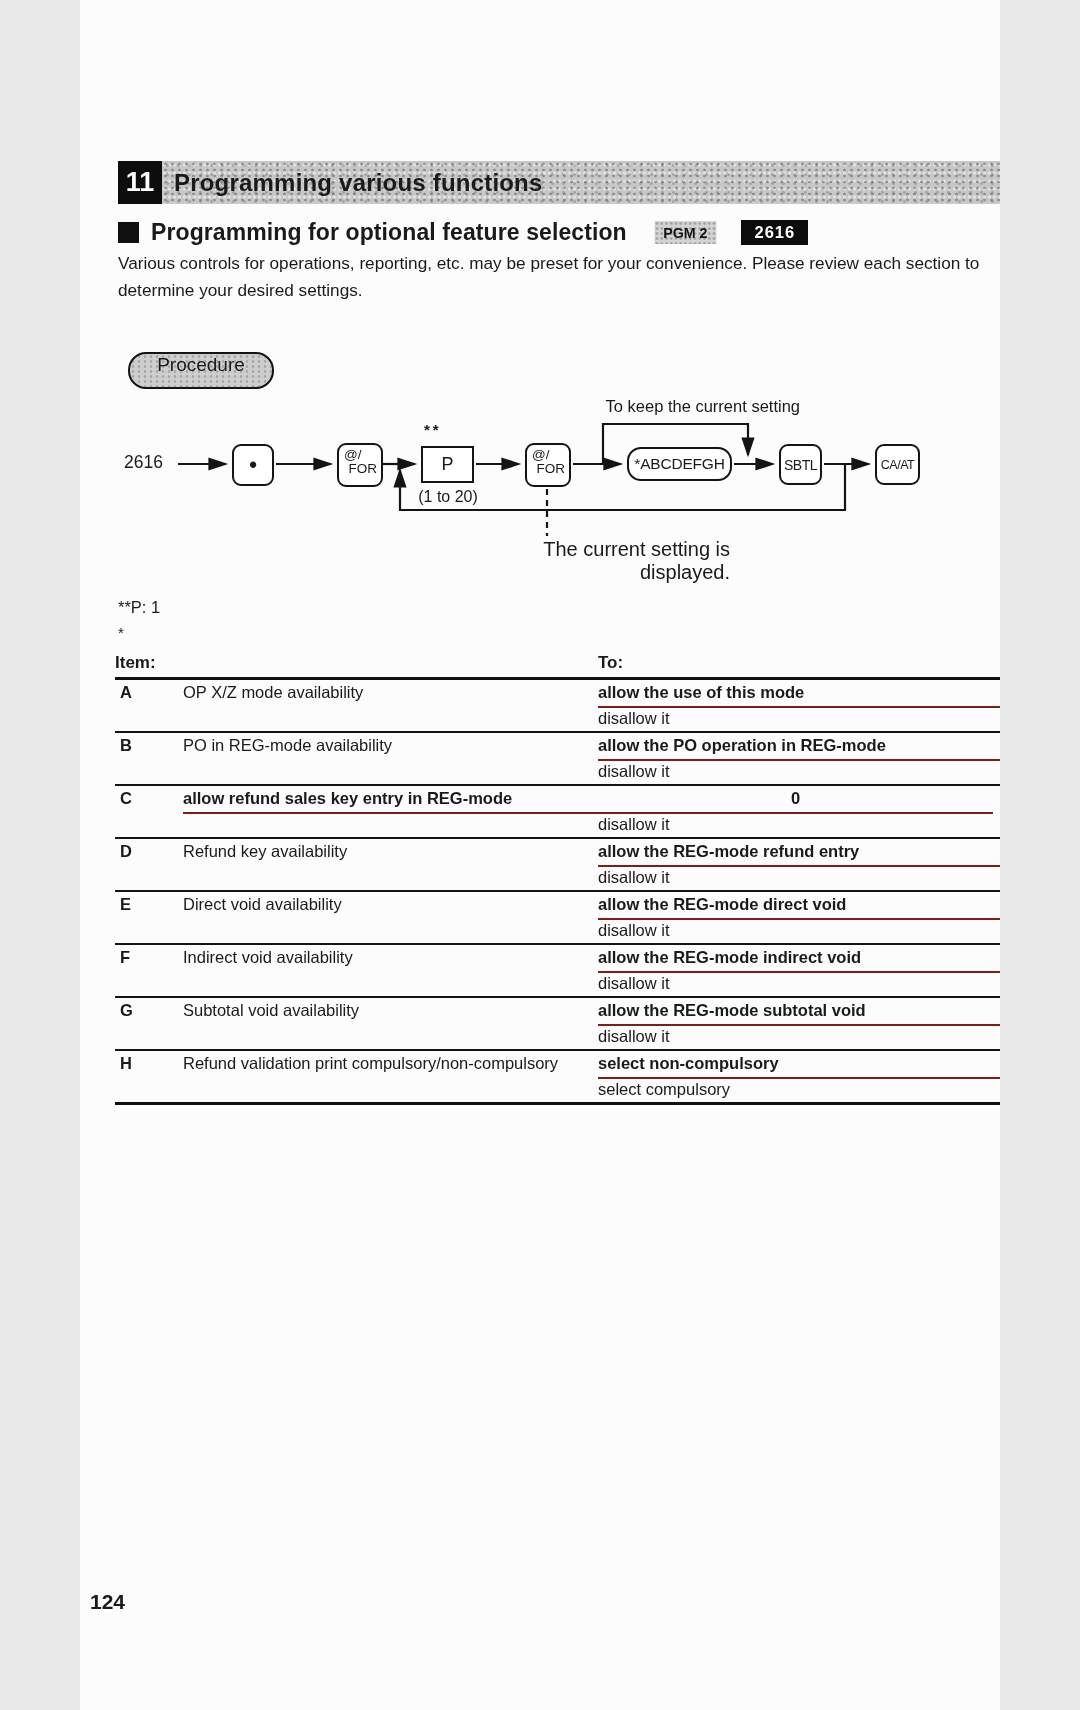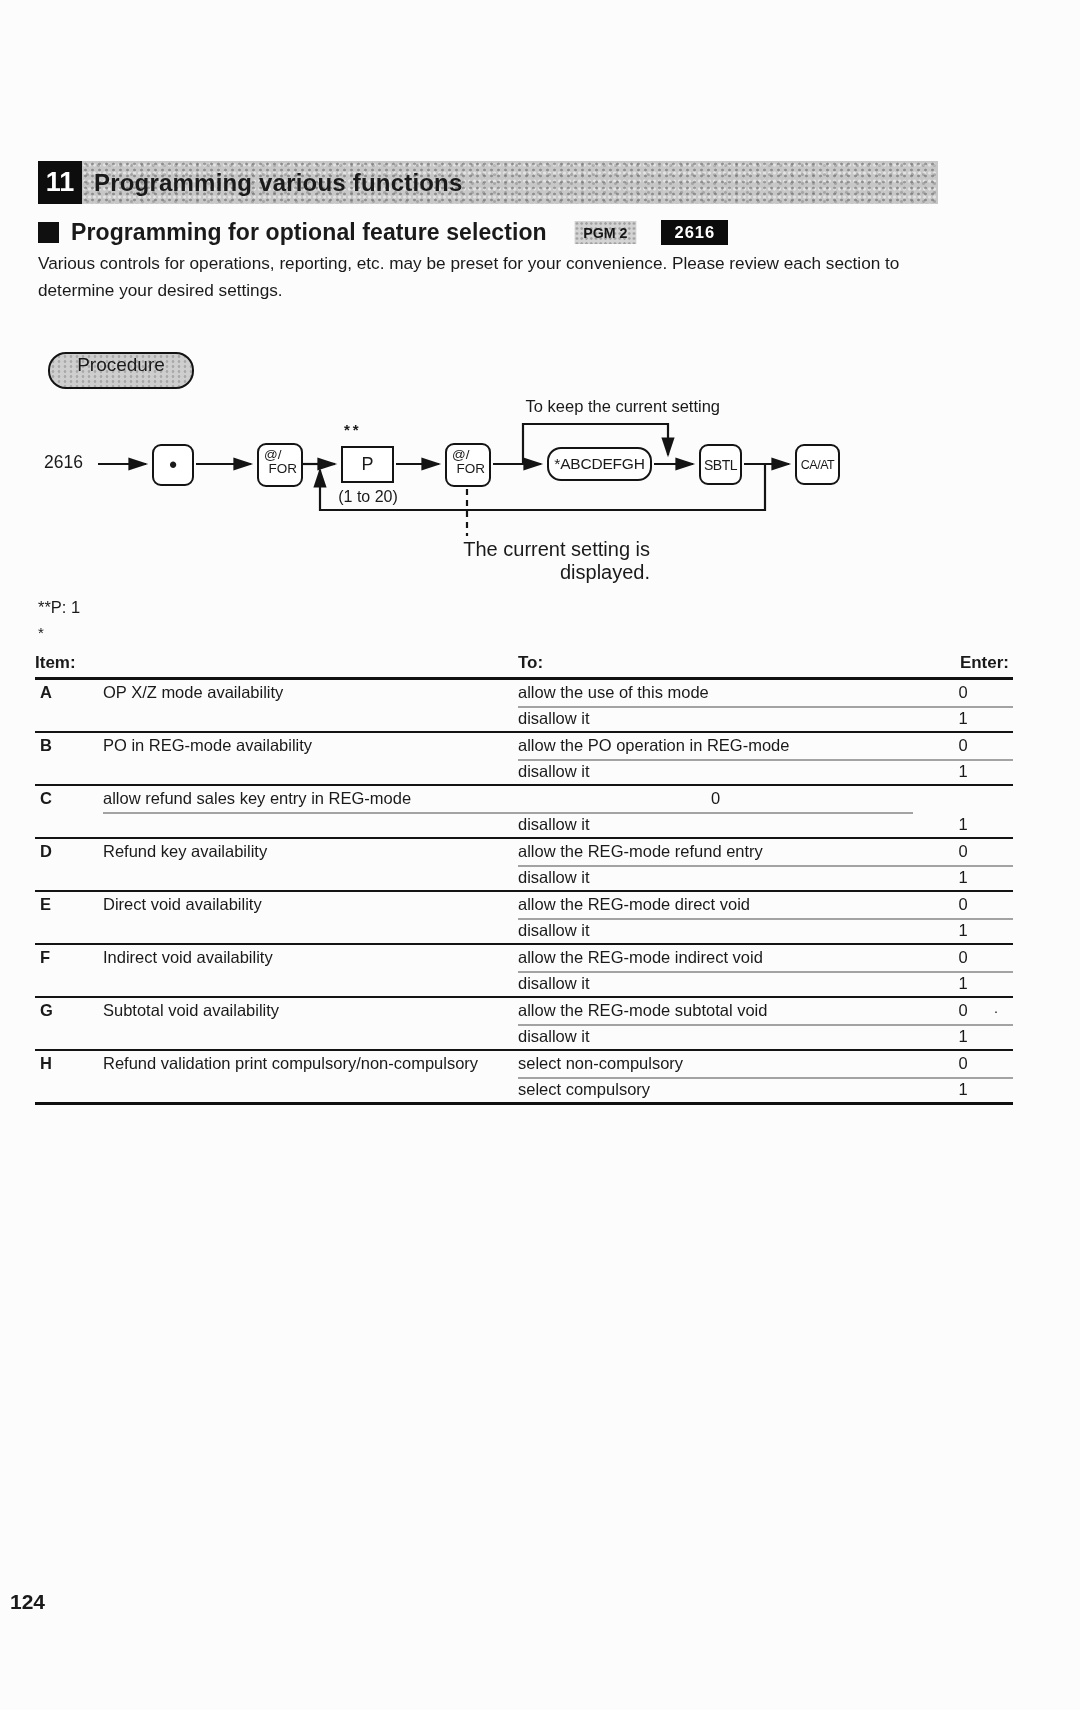--- a/index.html
+++ b/index.html
@@ -1,17 +1,17 @@
 <!DOCTYPE html>
 <html><head>
 <meta charset="utf-8">
 <style>
   html,body{margin:0;padding:0;background:#e8e8e8;}
   .page{
-    position:relative;width:1080px;height:1710px;margin:0 auto;
+    position:relative;width:920px;height:1710px;margin:0 auto;
     background:#fcfcfc;color:#1a1a1a;
     font-family:"Liberation Sans","DejaVu Sans",sans-serif;
     overflow:hidden;
   }
   .abs{position:absolute;}
 
   
   .chapter-band{
     left:38px;top:161px;width:900px;height:43px;display:flex;align-items:stretch;
   }
@@ -84,21 +84,21 @@
 
   
   .ftable{left:35px;top:652px;width:978px;font-size:16.5px;}
   .thead{display:grid;grid-template-columns:483px 1fr 100px;height:25px;line-height:22px;
     font-weight:bold;font-size:17px;border-bottom:3.2px solid #121212;}
   .h-enter{text-align:right;padding-right:4px;}
   .subrow{display:grid;grid-template-columns:68px 415px 1fr 100px;height:25.5px;line-height:25.5px;}
   .c-item{font-weight:bold;padding-left:5px;}
   .c-label{}
   .c-to,.c-enter{box-sizing:border-box;}
-  .subrow.underlined .c-to,.subrow.underlined .c-enter{border-bottom:2px solid #a3a3a3;}
+  .subrow.underlined .c-to,.subrow.underlined .c-enter{border-bottom:2px solid #7f1d1d;font-weight:bold;}
   .c-enter{text-align:center;position:relative;}
   .c-enter .mark{position:absolute;margin-left:26px;font-size:15px;}
   .group{border-bottom:2.6px solid #141414;}
   .group:last-child{border-bottom:3.2px solid #101010;}
 
   .page-num{left:10px;top:1590px;font-weight:bold;font-size:21px;}
 
   svg.connectors{position:absolute;left:0;top:0;pointer-events:none;}
   .stroke{stroke:#141414;stroke-width:2.2;fill:none;}
   .ah{fill:#141414;}

